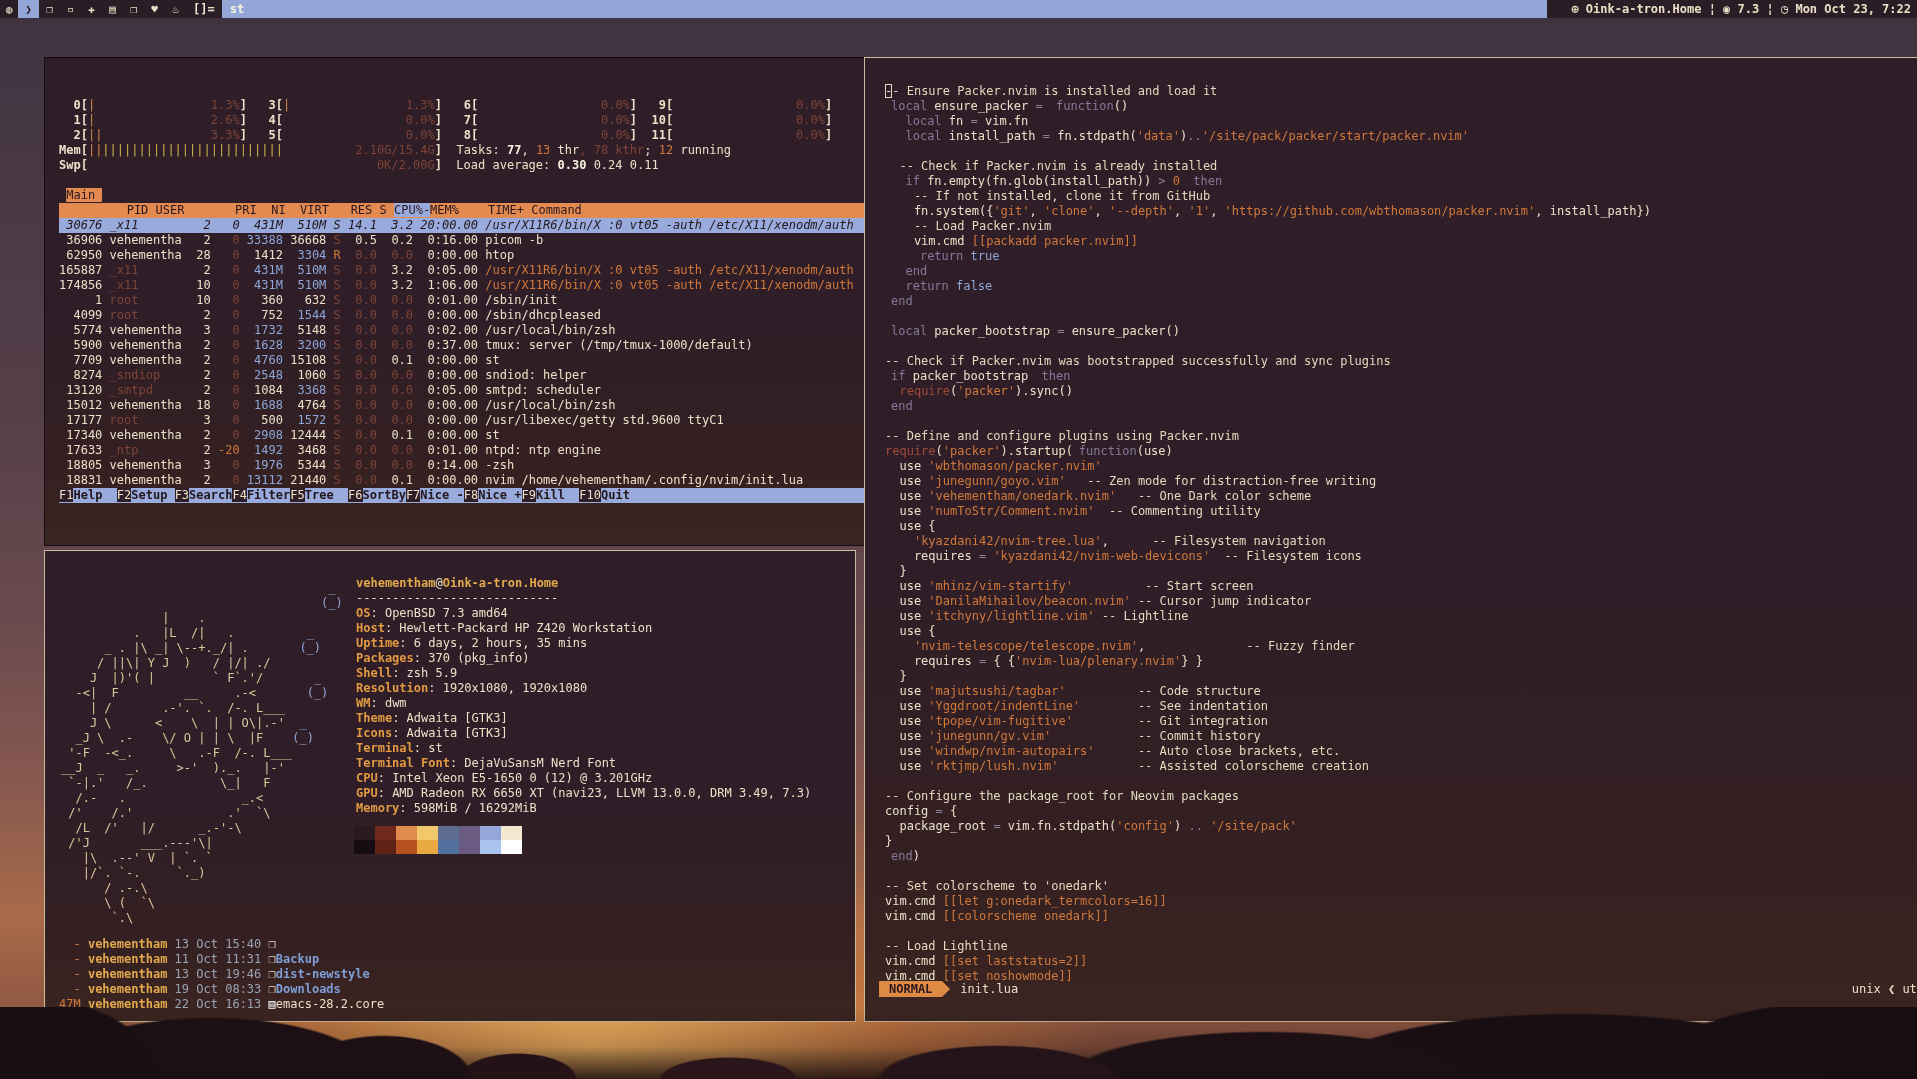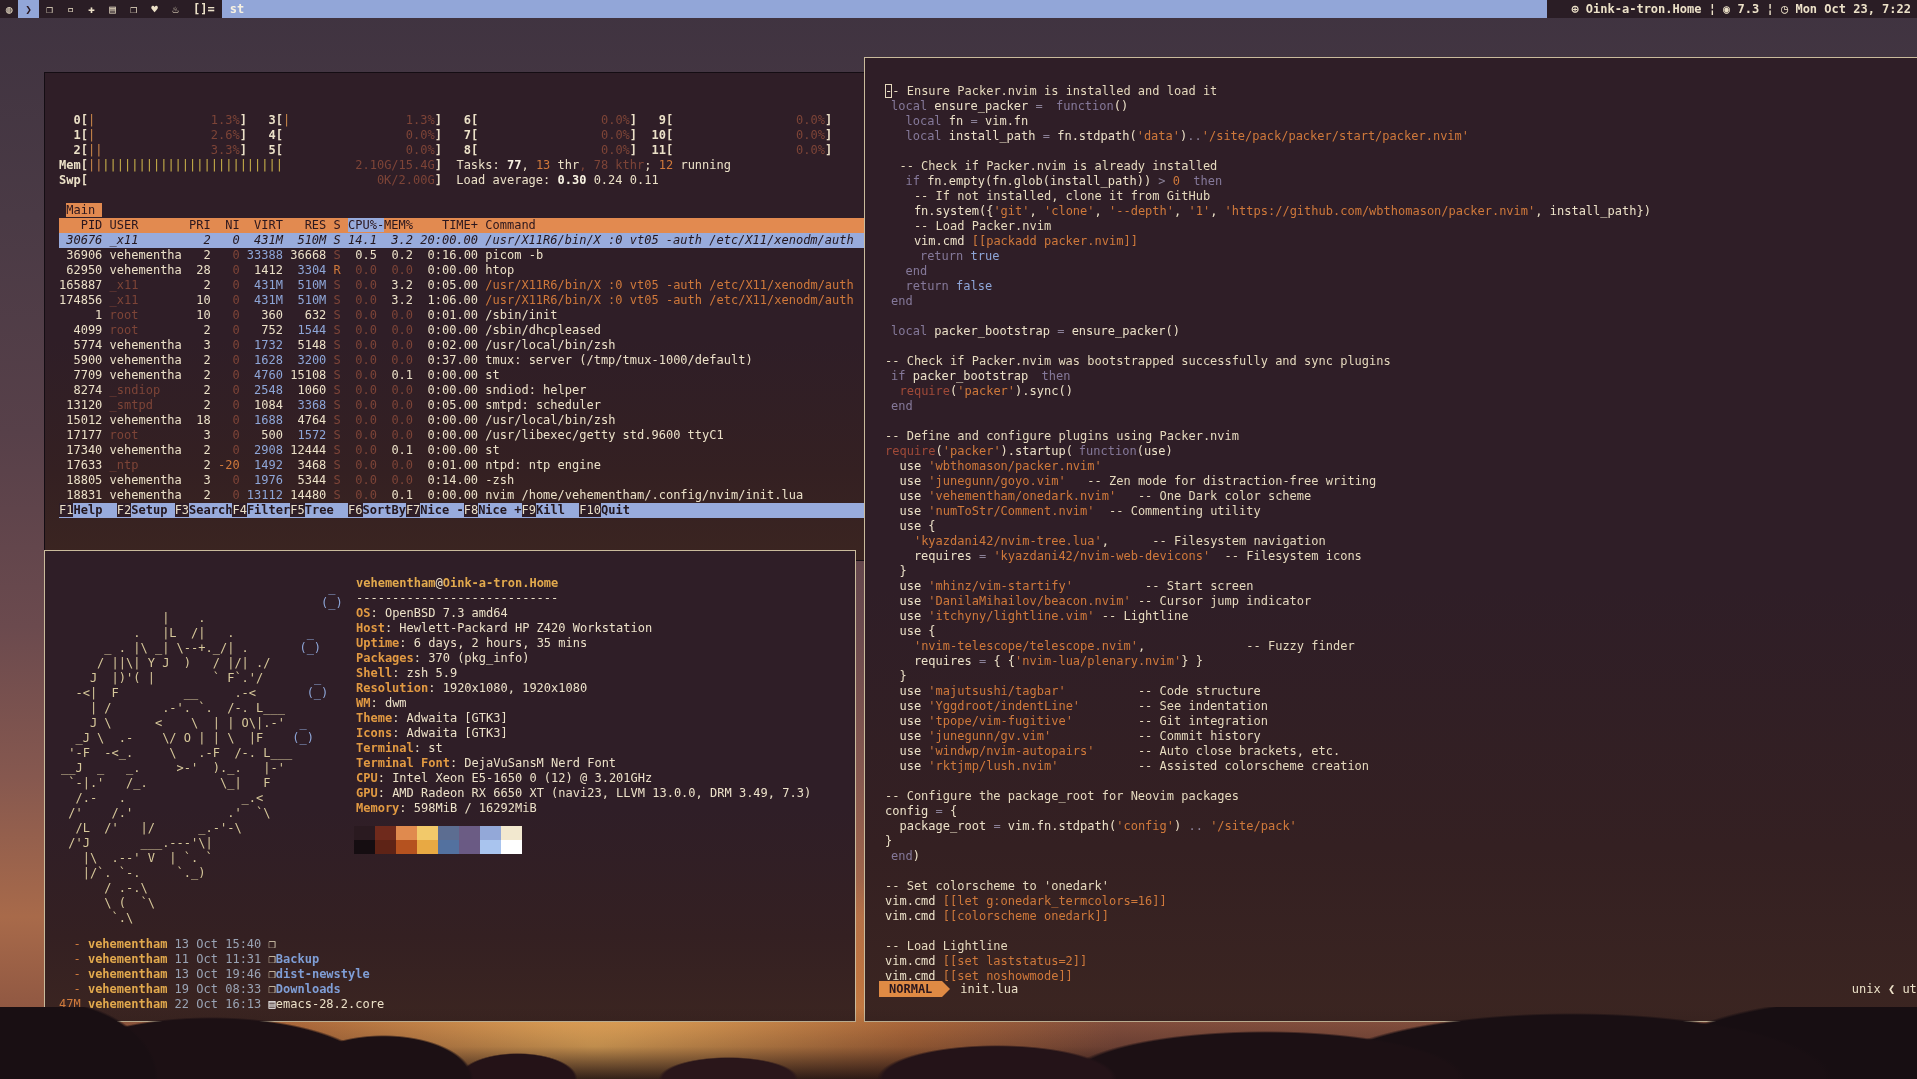--- a/index.html
+++ b/index.html
@@ -15,40 +15,40 @@
   .bar { position:absolute; left:0; top:0; width:100%; height:18px; background:#2a1d25;
          display:flex; align-items:center; color:#ece1c8; font-size:12px; font-weight:bold; z-index:5; }
   .bar .logo { width:18px; text-align:center; font-size:11px; }
   .tag { width:21px; height:18px; display:flex; align-items:center; justify-content:center; font-size:11px; }
   .tag.sel { background:#92a6d8; color:#2b171e; }
   .layoutsym { padding:0 7px; }
   .bartitle { flex:1; background:#92a6d8; color:#f7f1e1; height:18px; display:flex; align-items:center; padding-left:8px; margin-right:24px; }
   .barstatus { display:flex; align-items:center; padding-right:6px; white-space:pre; font-weight:bold; }
   
   .win { position:absolute; background:linear-gradient(180deg,#2f1e27 0%,#2f1e27 55%,#342022 82%,#3b2521 100%); }
-  #htop-win { left:44px; top:57px; width:928px; height:489px; border:1px solid #140d13;margin-top:15px; }
+  #htop-win { left:44px; top:57px; width:928px; height:489px; border:1px solid #140d13; }
   #neo-win  { left:44px; top:550px; width:812px; height:472px; border:1px solid #cabb9c; }
   #vim-win  { left:864px; top:57px; width:1221px; height:965px; border:1px solid #cabb9c; }
   .lines { font-size:12px; line-height:15px; }
   .ln { height:15px; white-space:pre; }
   
   #htop-screen { padding:40px 14px 0 14px; }
   
   .tk-p  { color:#ece1c8; }
   .tk-b  { color:#f8f2e2; font-weight:bold; }
   .tk-d  { color:#7d4437; }
   .tk-o  { color:#d0793b; }
   .tk-u  { color:#8ea6d8; }
   .tk-s  { color:#7d4437; }
   .tk-br { color:#ece1c8; font-weight:bold; }
   .tk-cb { color:#cf8a4a; }
   .tk-mb { color:#cdb44a; }
   .tk-pc { color:#7d4437; }
   .tk-mt { background:#e28a50; color:#2b171e; }
-  .hdrline { background:#e28a50; }
+  .hdrline { background:#e28a50;padding-left:46px; }
   .hdrline span { color:#2b171e; }
   .tk-hs { background:#98abdc !important; }
   .selline { background:#98abdc;font-style:italic; }
   .selline span { color:#23161d !important; }
   .fnline { background:#98abdc; }
   .tk-fk { background:#2f1e27; color:#ece1c8; }
   .tk-fb { color:#23161d;font-weight:bold; }
   
   .tk-i { color:#ece1c8; }
   .tk-k { color:#85799a;margin-left:6px; }
@@ -149,21 +149,21 @@
       <div class="ln"><span class="tk-p">  5774 vehementha   3 </span><span class="tk-d">  0</span><span class="tk-u">  1732</span><span class="tk-p">  5148</span><span class="tk-d"> S  0.0  0.0</span><span class="tk-p">  0:02.00 /usr/local/bin/zsh</span></div>
       <div class="ln"><span class="tk-p">  5900 vehementha   2 </span><span class="tk-d">  0</span><span class="tk-u">  1628  3200</span><span class="tk-d"> S  0.0  0.0</span><span class="tk-p">  0:37.00 tmux: server (/tmp/tmux-1000/default)</span></div>
       <div class="ln"><span class="tk-p">  7709 vehementha   2 </span><span class="tk-d">  0</span><span class="tk-u">  4760</span><span class="tk-p"> 15108</span><span class="tk-d"> S  0.0</span><span class="tk-p">  0.1  0:00.00 st</span></div>
       <div class="ln"><span class="tk-p">  8274 </span><span class="tk-s">_sndiop   </span><span class="tk-p">   2 </span><span class="tk-d">  0</span><span class="tk-u">  2548</span><span class="tk-p">  1060</span><span class="tk-d"> S  0.0  0.0</span><span class="tk-p">  0:00.00 sndiod: helper</span></div>
       <div class="ln"><span class="tk-p"> 13120 </span><span class="tk-s">_smtpd    </span><span class="tk-p">   2 </span><span class="tk-d">  0</span><span class="tk-p">  1084</span><span class="tk-u">  3368</span><span class="tk-d"> S  0.0  0.0</span><span class="tk-p">  0:05.00 smtpd: scheduler</span></div>
       <div class="ln"><span class="tk-p"> 15012 vehementha  18 </span><span class="tk-d">  0</span><span class="tk-u">  1688</span><span class="tk-p">  4764</span><span class="tk-d"> S  0.0  0.0</span><span class="tk-p">  0:00.00 /usr/local/bin/zsh</span></div>
       <div class="ln"><span class="tk-p"> 17177 </span><span class="tk-s">root      </span><span class="tk-p">   3 </span><span class="tk-d">  0</span><span class="tk-p">   500</span><span class="tk-u">  1572</span><span class="tk-d"> S  0.0  0.0</span><span class="tk-p">  0:00.00 /usr/libexec/getty std.9600 ttyC1</span></div>
       <div class="ln"><span class="tk-p"> 17340 vehementha   2 </span><span class="tk-d">  0</span><span class="tk-u">  2908</span><span class="tk-p"> 12444</span><span class="tk-d"> S  0.0</span><span class="tk-p">  0.1  0:00.00 st</span></div>
       <div class="ln"><span class="tk-p"> 17633 </span><span class="tk-s">_ntp      </span><span class="tk-p">   2 </span><span class="tk-o">-20</span><span class="tk-u">  1492</span><span class="tk-p">  3468</span><span class="tk-d"> S  0.0  0.0</span><span class="tk-p">  0:01.00 ntpd: ntp engine</span></div>
       <div class="ln"><span class="tk-p"> 18805 vehementha   3 </span><span class="tk-d">  0</span><span class="tk-u">  1976</span><span class="tk-p">  5344</span><span class="tk-d"> S  0.0  0.0</span><span class="tk-p">  0:14.00 -zsh</span></div>
-      <div class="ln"><span class="tk-p"> 18831 vehementha   2 </span><span class="tk-d">  0</span><span class="tk-u"> 13112</span><span class="tk-p"> 14480</span><span class="tk-d"> S  0.0</span><span class="tk-p">  0.1  0:00.00 nvim /home/vehementham/.config/nvim/init.lua</span></div>
+      <div class="ln"><span class="tk-p"> 18831 vehementha   2 </span><span class="tk-d">  0</span><span class="tk-u"> 13112</span><span class="tk-p"> 21440</span><span class="tk-d"> S  0.0</span><span class="tk-p">  0.1  0:00.00 nvim /home/vehementham/.config/nvim/init.lua</span></div>
       <div class="ln fnline"><span class="tk-fk">F1</span><span class="tk-fb">Help  </span><span class="tk-fk">F2</span><span class="tk-fb">Setup </span><span class="tk-fk">F3</span><span class="tk-fb">Search</span><span class="tk-fk">F4</span><span class="tk-fb">Filter</span><span class="tk-fk">F5</span><span class="tk-fb">Tree  </span><span class="tk-fk">F6</span><span class="tk-fb">SortBy</span><span class="tk-fk">F7</span><span class="tk-fb">Nice -</span><span class="tk-fk">F8</span><span class="tk-fb">Nice +</span><span class="tk-fk">F9</span><span class="tk-fb">Kill  </span><span class="tk-fk">F10</span><span class="tk-fb">Quit</span></div>
     </div>
 </div>
 
 <div class="win" id="neo-win">
   <div class="lines" id="ascii-art">
       <div class="ln"><span class="tk-fish">                                     </span><span class="tk-bub">_</span></div>
       <div class="ln"><span class="tk-fish">                                    </span><span class="tk-bub">(_)</span></div>
       <div class="ln"><span class="tk-fish">              |    .</span></div>
       <div class="ln"><span class="tk-fish">          .   |L  /|   .          </span><span class="tk-bub">_</span></div>

